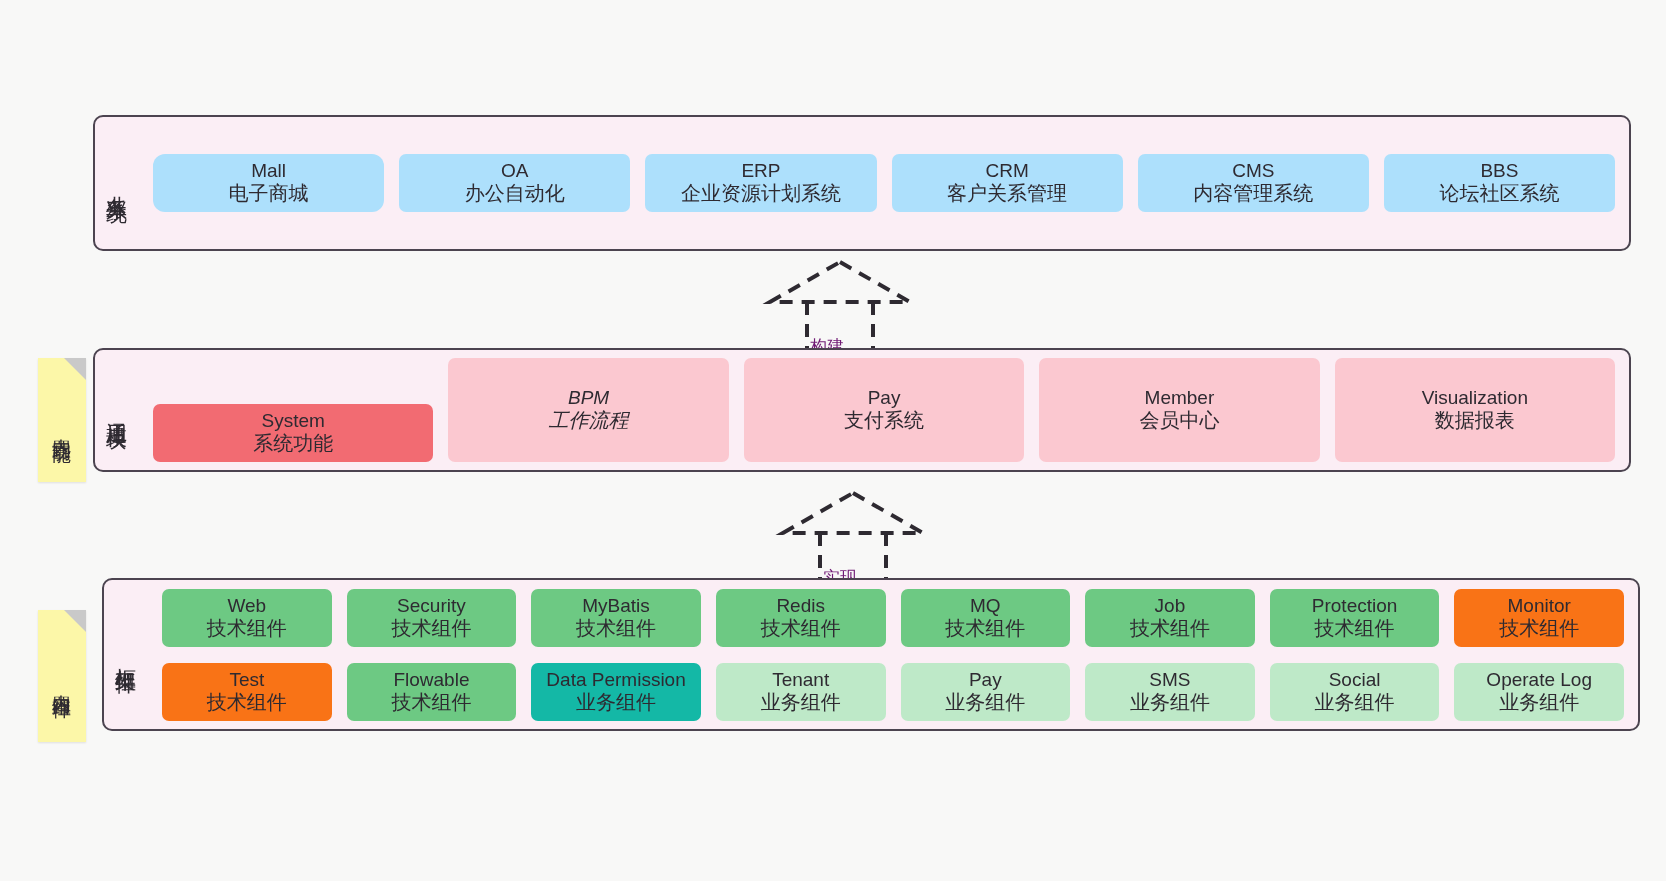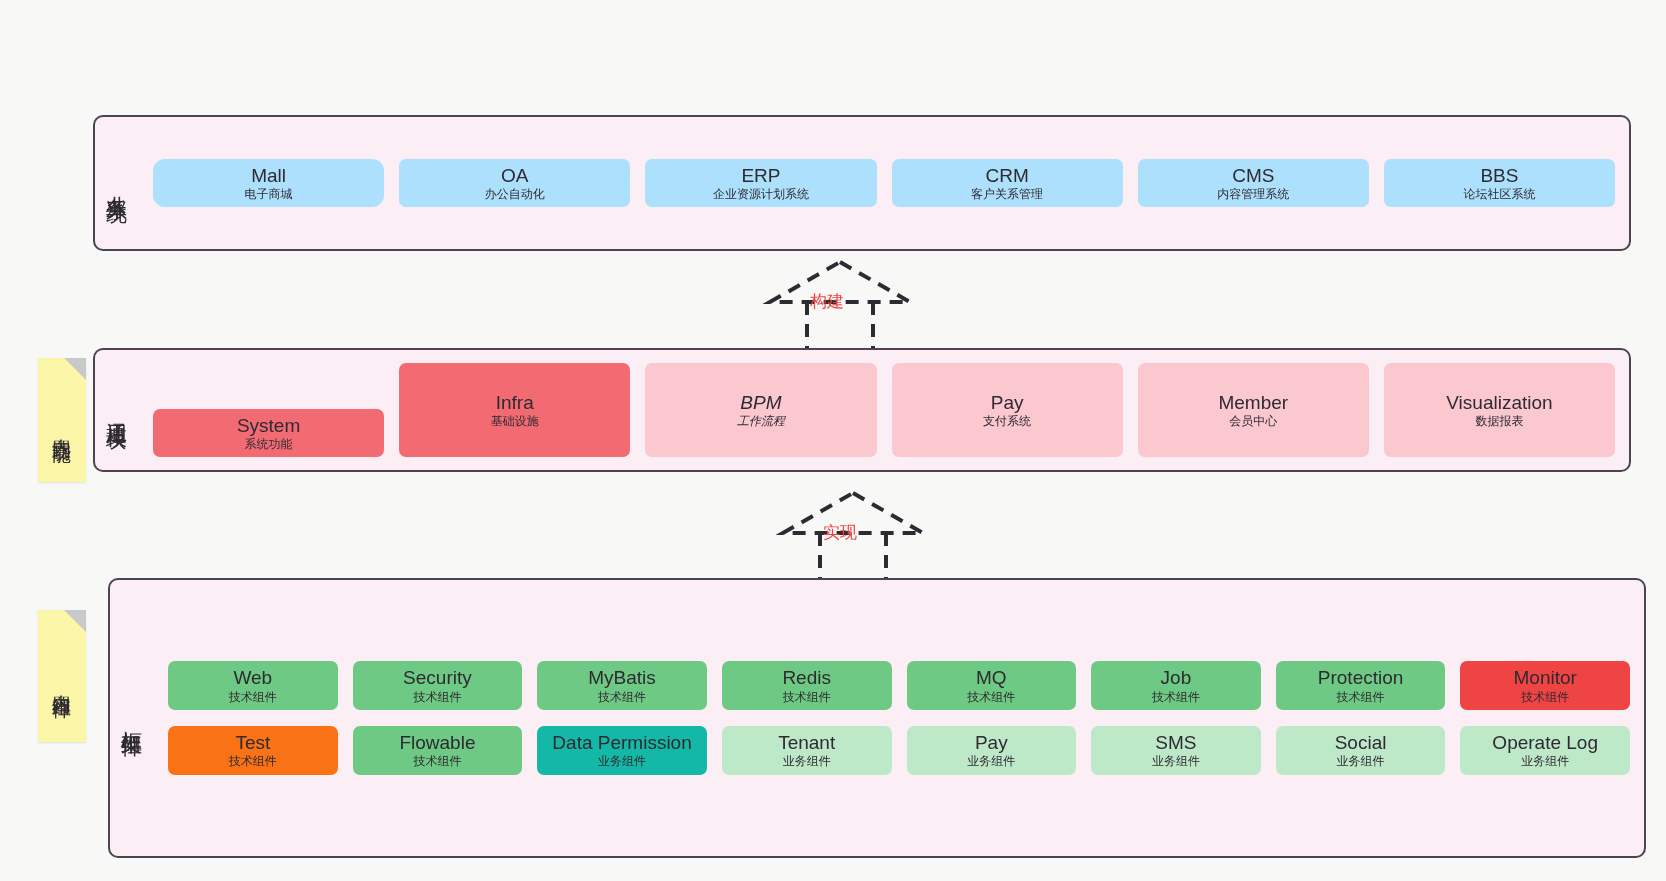--- a/index.html
+++ b/index.html
@@ -61,21 +61,21 @@
     display: flex;
     flex-direction: column;
     align-items: center;
     justify-content: center;
     text-align: center;
     color: #2e2a31;
     line-height: 1.18;
     padding: 6px 4px;
   }
   .cell .t1 { font-size: 19px; }
-  .cell .t2 { font-size: 12px; }
+  .cell .t2 { font-size: 20px; }
 
   
   .sticky {
     position: absolute;
     background: #fcf7a8;
     width: 48px;
     display: flex;
     align-items: center;
     justify-content: center;
     box-shadow: 0 1px 2px rgba(0,0,0,0.10);
@@ -97,23 +97,24 @@
     border-left: 22px solid transparent;
     border-top: 22px solid #c9c9c9;
   }
 
   
   .uml { position: absolute; }
   .uml svg { display: block; overflow: visible; }
   .uml-label {
     position: absolute;
     font-size: 17px;
-    color: #ef4444;
+    color: #701a75;
     background: transparent;
     white-space: nowrap;
+    margin-top: 45px;
   }
 </style>
 </head>
 <body>
 
 <div id="canvas">
 
   <div class="layer" id="layer-business" style="left:93px; top:115px; width:1538px; height:136px;">
     <div class="layer-title">
       <span>业务系统</span>
@@ -164,24 +165,20 @@
   <div class="layer" id="layer-common" style="left:93px; top:348px; width:1538px; height:124px;">
     <div class="layer-title">
       <span>通用模块</span>
     </div>
     <div class="layer-body">
       <div class="row" id="row-common-0">
           <div class="cell" style="background: rgb(242, 107, 114); margin-top: 46px;">
             <div class="t1">System</div>
             <div class="t2">系统功能</div>
           </div>
-          <div class="cell" style="background: rgb(242, 107, 114);">
-            <div class="t1">Infra</div>
-            <div class="t2">基础设施</div>
-          </div>
           <div class="cell" style="background: rgb(251, 200, 208); font-style: italic;">
             <div class="t1">BPM</div>
             <div class="t2">工作流程</div>
           </div>
           <div class="cell" style="background: rgb(251, 200, 208);">
             <div class="t1">Pay</div>
             <div class="t2">支付系统</div>
           </div>
           <div class="cell" style="background: rgb(251, 200, 208);">
             <div class="t1">Member</div>
@@ -201,21 +198,21 @@
       <path d="M 52 44 L 52 95 M 118 44 L 118 95 M 52 93 L 118 93" fill="none" stroke="#2e2a31" stroke-width="4" stroke-dasharray="13 9"></path>
     </svg>
     <div class="uml-label" style="left:55px; top:32px;">实现</div>
   </div>
 
   <div class="sticky" id="sticky-framework" style="left:38px; top:610px; width:48px; height:132px;">
     <div class="fold"></div>
     <span>内置组件</span>
   </div>
 
-  <div class="layer" id="layer-framework" style="left:108px; top:578px; width:1538px; height:280px;">
+  <div class="layer" id="layer-framework" style="left:102px; top:578px; width:1538px; height:153px;">
     <div class="layer-title">
       <span>框架组件</span>
     </div>
     <div class="layer-body">
       <div class="row" id="row-framework-0">
           <div class="cell" style="background: rgb(109, 201, 131);">
             <div class="t1">Web</div>
             <div class="t2">技术组件</div>
           </div>
           <div class="cell" style="background: rgb(109, 201, 131);">
@@ -235,21 +232,21 @@
             <div class="t2">技术组件</div>
           </div>
           <div class="cell" style="background: rgb(109, 201, 131);">
             <div class="t1">Job</div>
             <div class="t2">技术组件</div>
           </div>
           <div class="cell" style="background: rgb(109, 201, 131);">
             <div class="t1">Protection</div>
             <div class="t2">技术组件</div>
           </div>
-          <div class="cell" style="background: #ef4444;">
+          <div class="cell" style="background: #f97316;">
             <div class="t1">Monitor</div>
             <div class="t2">技术组件</div>
           </div>
         </div>
       <div class="row" id="row-framework-1">
           <div class="cell" style="background: #f97316;">
             <div class="t1">Test</div>
             <div class="t2">技术组件</div>
           </div>
           <div class="cell" style="background: rgb(109, 201, 131);">

